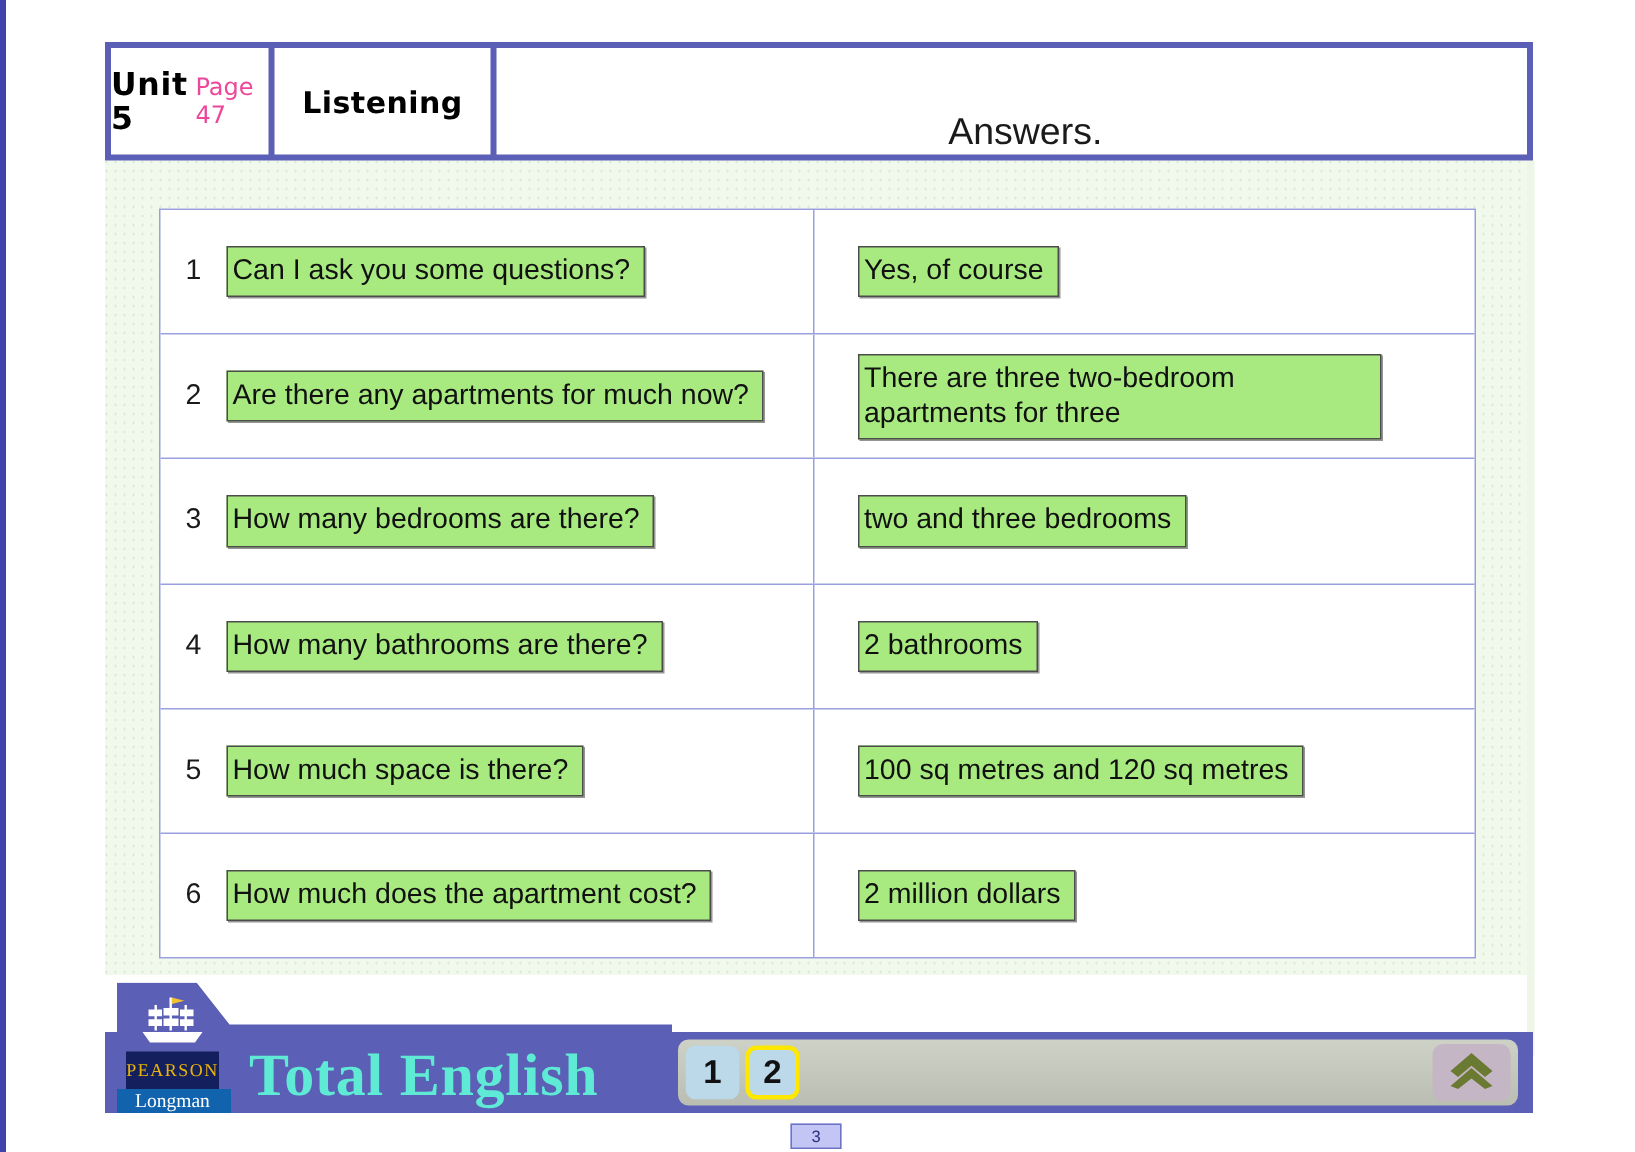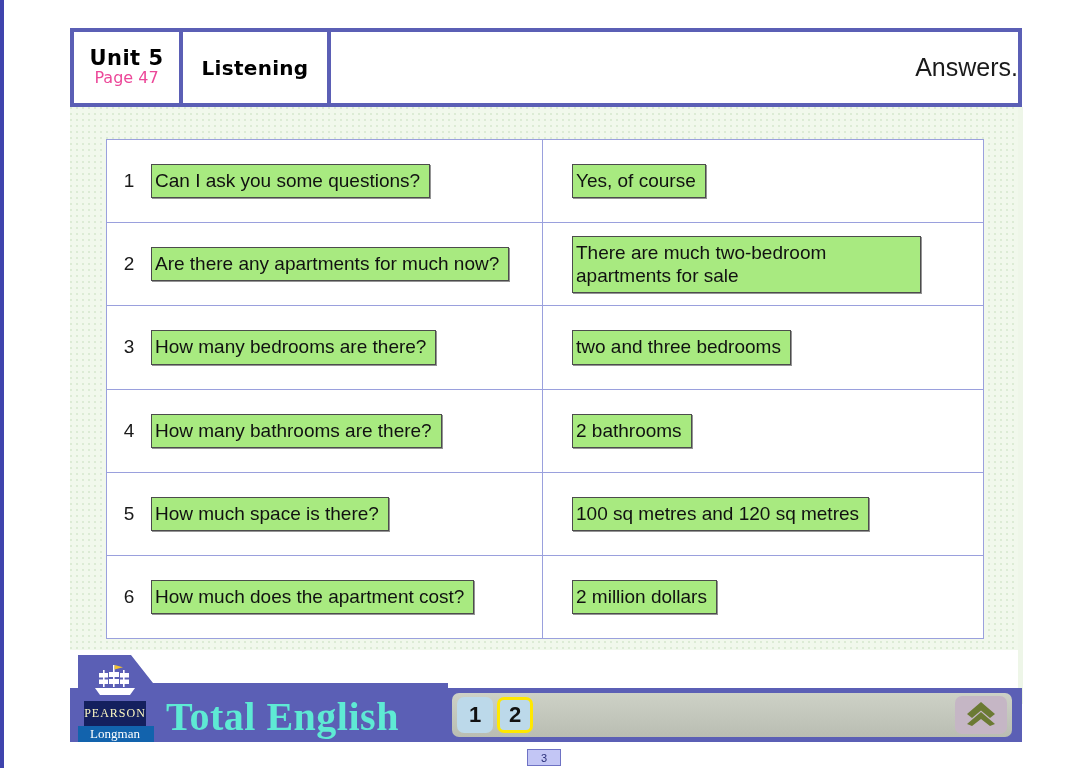--- a/index.html
+++ b/index.html
@@ -35,21 +35,21 @@
     background: #5b5fb5;
     box-sizing: border-box;
     display: flex;
     align-items: stretch;
     padding: 4px;
     gap: 4px;
   }
   .hcell {
     background: #ffffff;
     display: flex;
-    flex-direction: column;
+    flex-direction: row;
     align-items: center;
     justify-content: center;
     box-sizing: border-box;
   }
   .hcell-unit { width: 105px; }
   .hcell-skill { width: 144px; }
   .hcell-title {
     flex: 1 1 auto;
     align-items: flex-end;
     justify-content: center;
@@ -187,21 +187,21 @@
     left: 6px; top: 4px;
     width: 62px; height: 83px;
     display: flex;
     flex-direction: column;
     align-items: center;
   }
   .ship-wrap { width: 56px; height: 40px; margin-top: 2px; }
   .pearson-word {
     width: 62px; height: 32px;
     background: #14205e;
-    color: #fef9c3;
+    color: #eab308;
     font-family: "Liberation Serif", serif;
     font-size: 12px;
     letter-spacing: 1px;
     display: flex; align-items: center; justify-content: center;
   }
   .longman-word {
     width: 78px; height: 20px;
     background: #1263ad;
     color: #ffffff;
     font-family: "Liberation Serif", serif;
@@ -300,21 +300,21 @@
         <span class="chip">Yes, of course</span>
       </div>
     </div>
 
     <div class="qa-row">
       <div class="qa-num-cell">2</div>
       <div class="qa-q-cell">
         <span class="chip wide">Are there any apartments for much now?</span>
       </div>
       <div class="qa-a-cell">
-        <span class="chip" style="max-width:335px">There are much two-bedroom apartments for sale</span>
+        <span class="chip" style="max-width:335px">There are three two-bedroom apartments for three</span>
       </div>
     </div>
 
     <div class="qa-row">
       <div class="qa-num-cell">3</div>
       <div class="qa-q-cell">
         <span class="chip">How many bedrooms are there?</span>
       </div>
       <div class="qa-a-cell">
         <span class="chip">two and three bedrooms</span>

